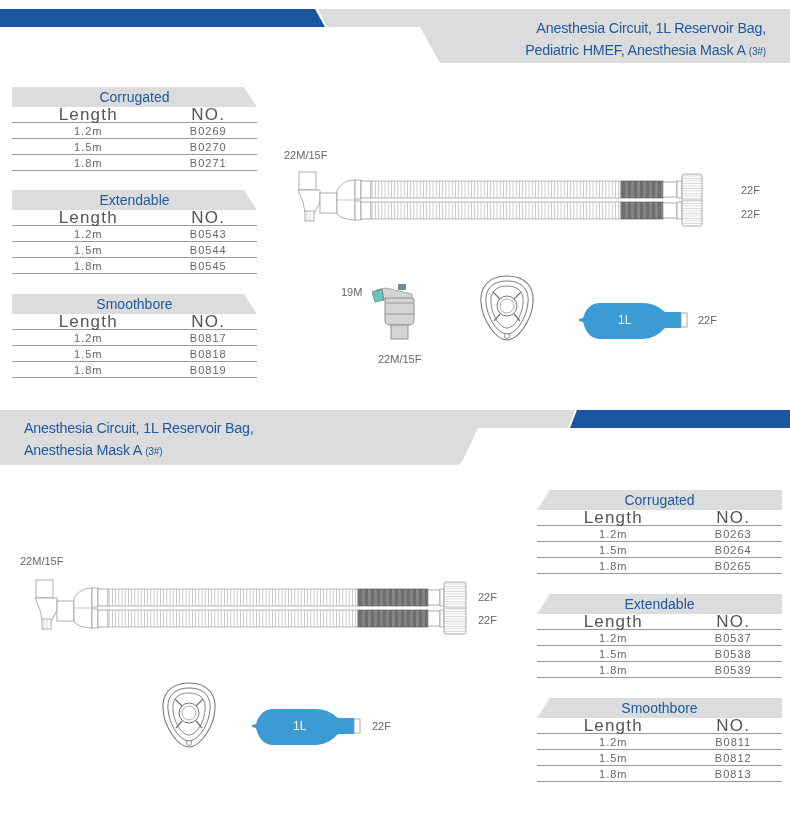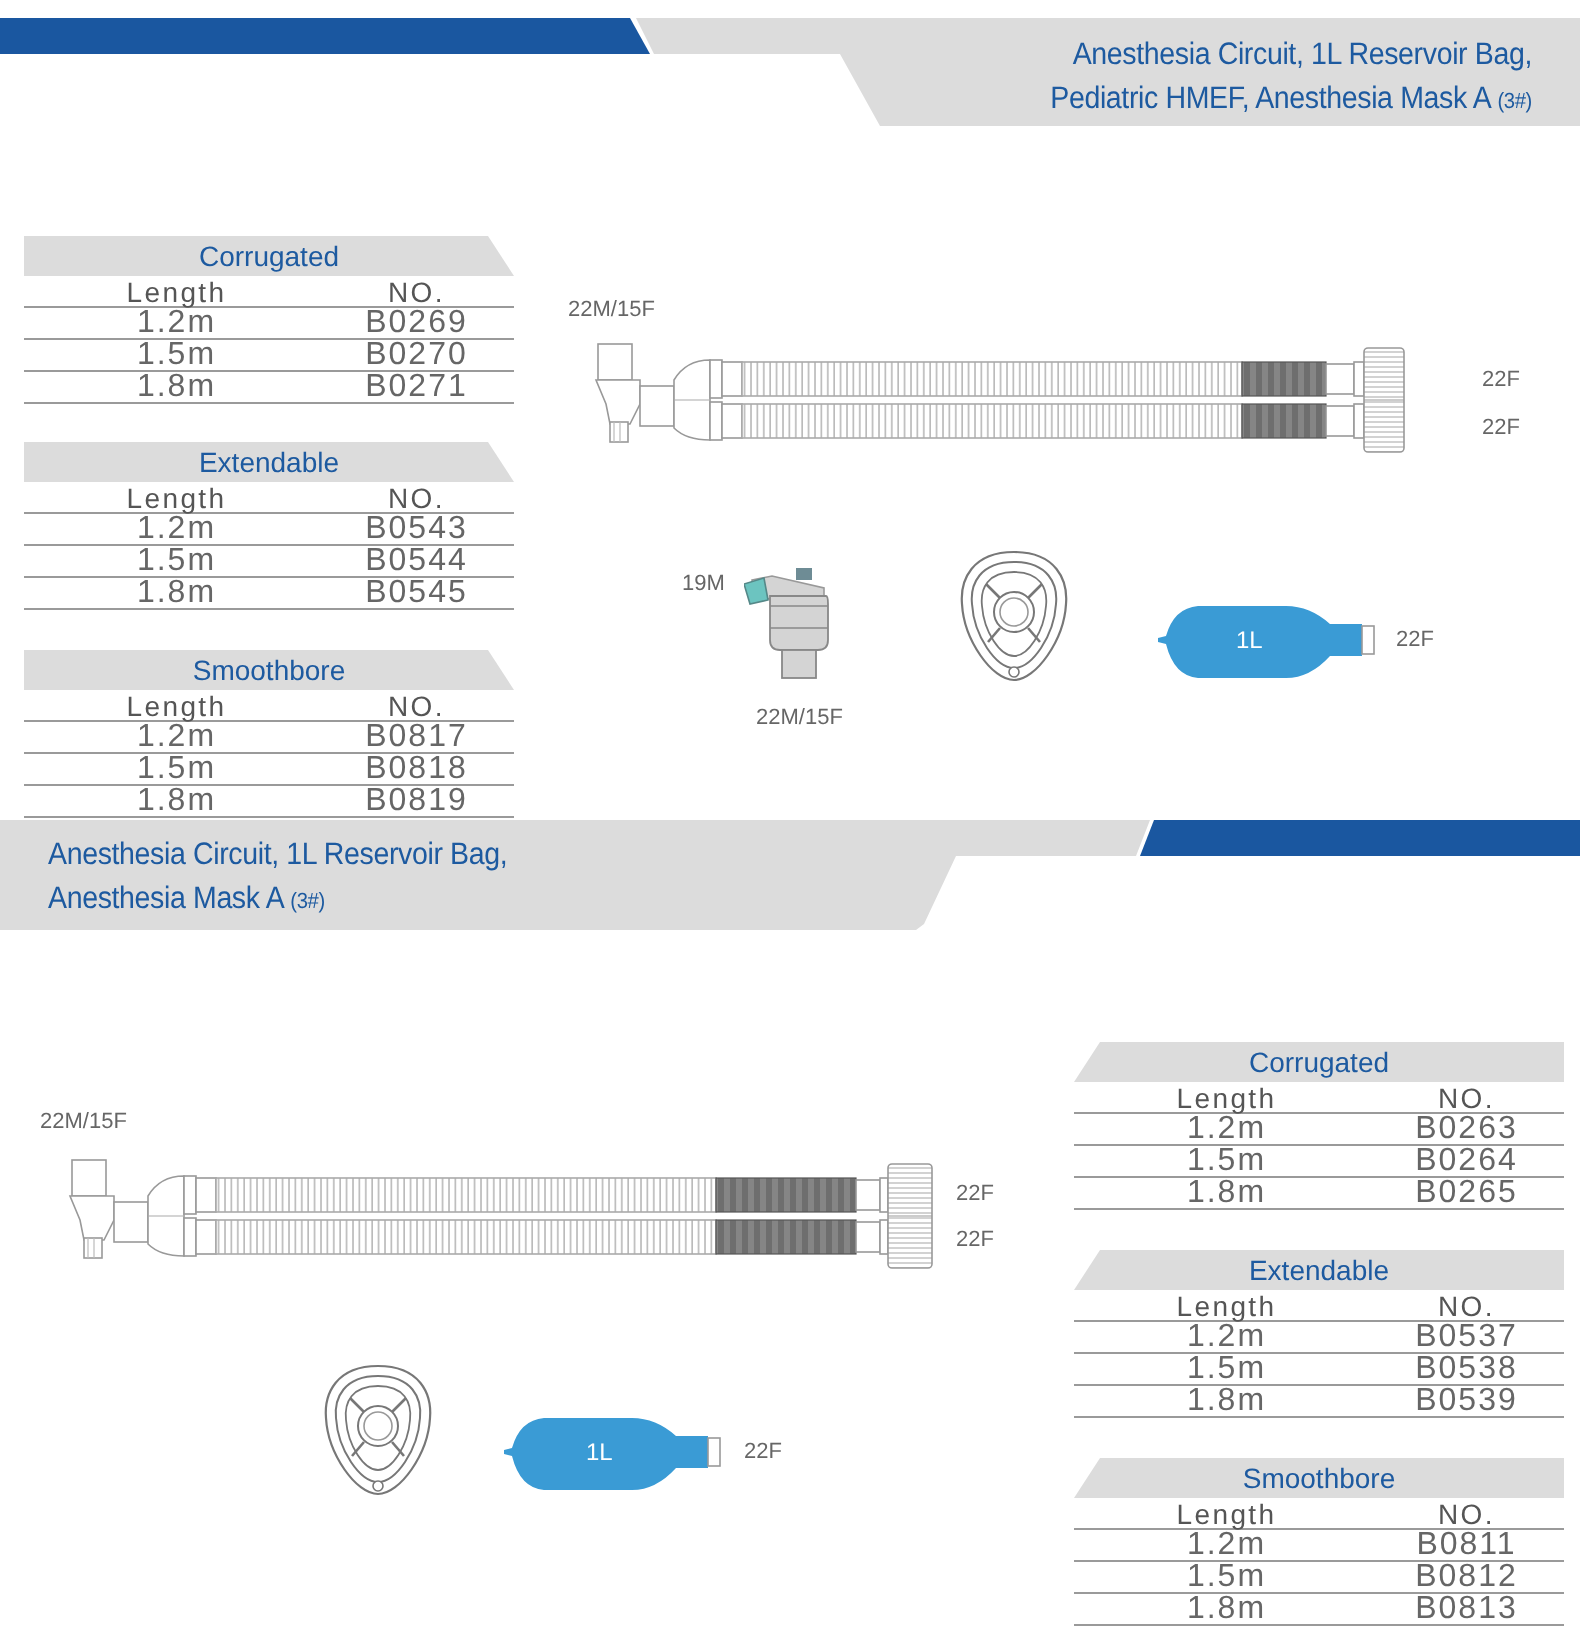--- a/index.html
+++ b/index.html
@@ -26,34 +26,33 @@
 
   
   .spec-table { position: absolute; width: 245px; }
   .spec-table .thead {
     position: relative;
     height: 20px;
     color: #1d5aa0;
     font-size: 14px;
     line-height: 20px;
     text-align: center;
-    margin-top: 31px;
   }
   .spec-table .thead svg { position: absolute; left: 0; top: 0; }
   .spec-table .thead span { position: relative; }
   .spec-table .row {
     display: flex;
     height: 16px;
     line-height: 16px;
-    font-size: 16px;
+    font-size: 11px;
     color: #666;
     letter-spacing: 1px;
     border-bottom: 1px solid #9a9a9a;
   }
-  .spec-table .row.head { color: #555; font-size: 14px; letter-spacing: 1.2px; }
+  .spec-table .row.head { color: #555; font-size: 17px; letter-spacing: 1.2px; }
   .spec-table .row .c1 { width: 50%; text-align: center; padding-left: 30px; }
   .spec-table .row .c2 { width: 50%; text-align: center; padding-left: 25px; }
 
   .label {
     position: absolute;
     font-size: 11px;
     color: #666;
     white-space: nowrap;
     text-align: right;
   }

